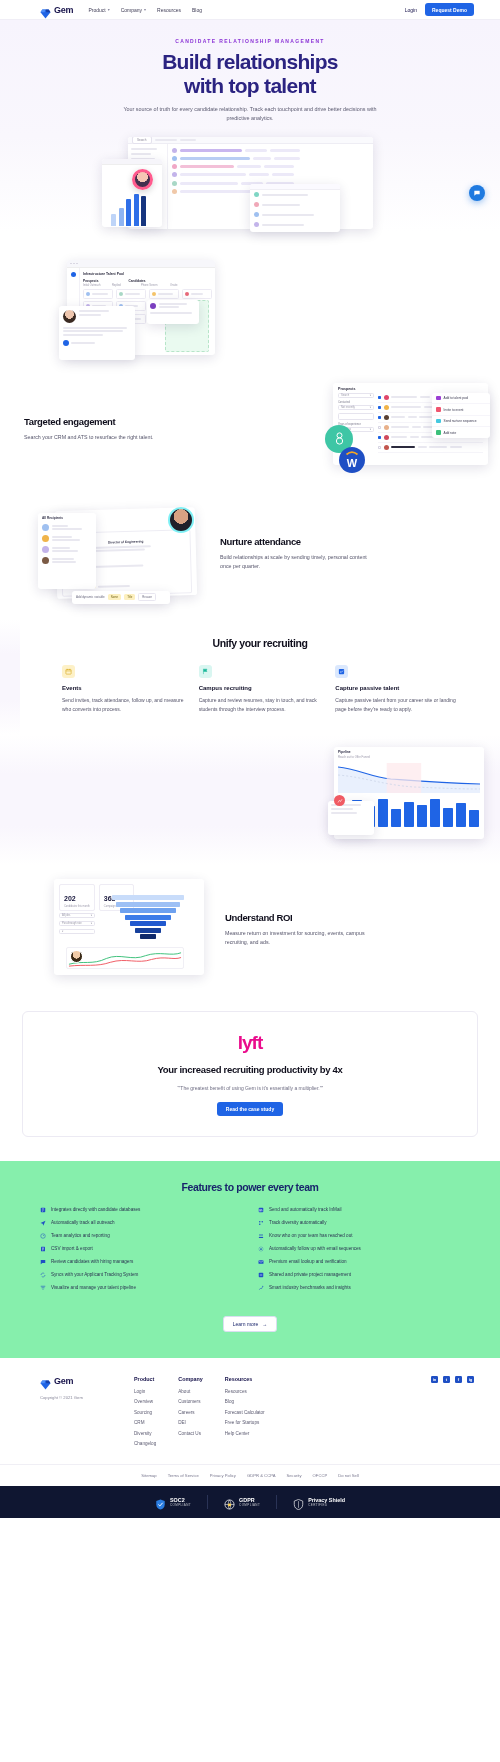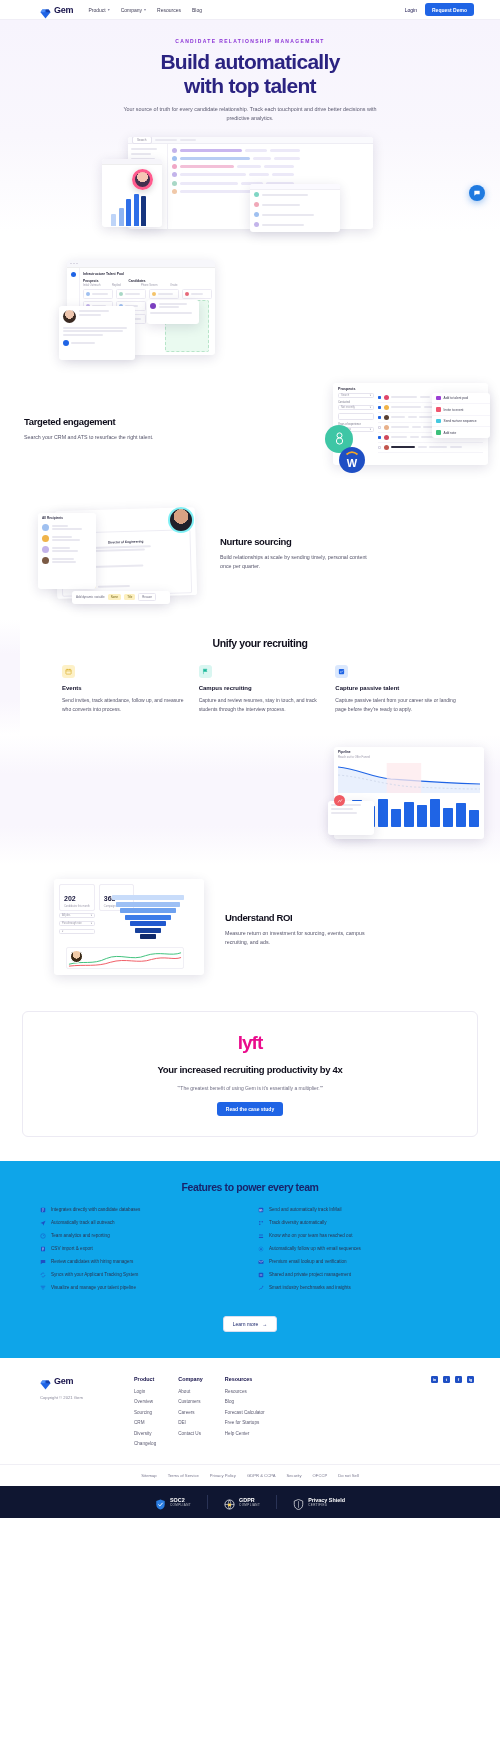--- a/index.html
+++ b/index.html
@@ -191,21 +191,21 @@
 
   
   .lyft-wrap { padding:18px 22px 24px; }
   .lyft-card { border:1px solid #eceaf3; border-radius:6px; padding:20px 18px; text-align:center; background:#fff; }
   .lyft-logo { font-size:19px; font-weight:800; color:#ea0b8c; letter-spacing:-1px; }
   .lyft-card h3 { font-size:9.5px; font-weight:800; color:#0f0e1c; line-height:1.3; margin-top:10px; letter-spacing:-.3px; }
   .lyft-card q { display:block; font-size:5px; color:#6f6e84; margin-top:8px; }
   .case-btn { margin-top:11px; background:#1f64e5; color:#fff; border:none; border-radius:3px; font-size:5px; font-weight:600; padding:4px 9px; cursor:pointer; }
 
   
-  .fgrid-sec { background:#0ea5e9; padding:20px 14px 26px; }
+  .fgrid-sec { background:#86efac; padding:20px 14px 26px; }
   .fgrid-sec h2 { text-align:center; font-size:10.5px; font-weight:800; color:#18246b; letter-spacing:-.4px; }
   .fgrid { display:flex; gap:16px; margin-top:14px; padding:0 26px; }
   .fcol { flex:1; }
   .fitem { display:flex; align-items:center; gap:5px; margin-bottom:7px; }
   .fico { width:6px; height:6px; flex:0 0 6px; color:#1f4fc4; }
   .fitem span { font-size:4.6px; color:#2b3552; line-height:1.3; }
   .learn-wrap { text-align:center; margin-top:14px; }
   .learn-btn { background:#fff; border:1px solid #d9dff0; border-radius:3px; font-size:5px; color:#18246b; padding:4px 9px; cursor:pointer; display:inline-flex; align-items:center; gap:4px; }
 
   
@@ -259,21 +259,21 @@
     </div>
     <div class="nav-right">
       <span class="login-link">Login</span>
       <button class="demo-btn">Request Demo</button>
     </div>
   </div>
 
   <div class="hero">
     <div class="eyebrow">CANDIDATE RELATIONSHIP MANAGEMENT</div>
     <h1>
-      <span>Build automatically</span><br>
+      <span>Build relationships</span><br>
       <span>with top talent</span>
     </h1>
     <p>Your source of truth for every candidate relationship. Track each touchpoint and drive better decisions with predictive analytics.</p>
 
     <div class="hero-art">
       <div class="mock hero-main">
         <div class="hm-top">
           <span class="pill">Search</span>
           <span class="bar" style="width:22px"></span>
           <span class="bar" style="width:16px"></span>
@@ -654,21 +654,21 @@
         <span>Add dynamic variable</span>
         <span class="tagy">Name</span>
         <span class="tagy">Title</span>
         <span class="tagw">Reason</span>
       </div>
 
       <div class="nurt-av"></div>
     </div>
 
     <div class="txt" style="padding-left:12px">
-      <h2>Nurture sourcing</h2>
+      <h2>Nurture attendance</h2>
       <p>Build relationships at scale by sending timely, personal content once per quarter.</p>
     </div>
   </div>
 
   <div class="band">
     <div class="unify">
       <h2>Unify your recruiting</h2>
       <div class="cols3">
         <div class="c3">
           <div class="c3-icon ic-y">

